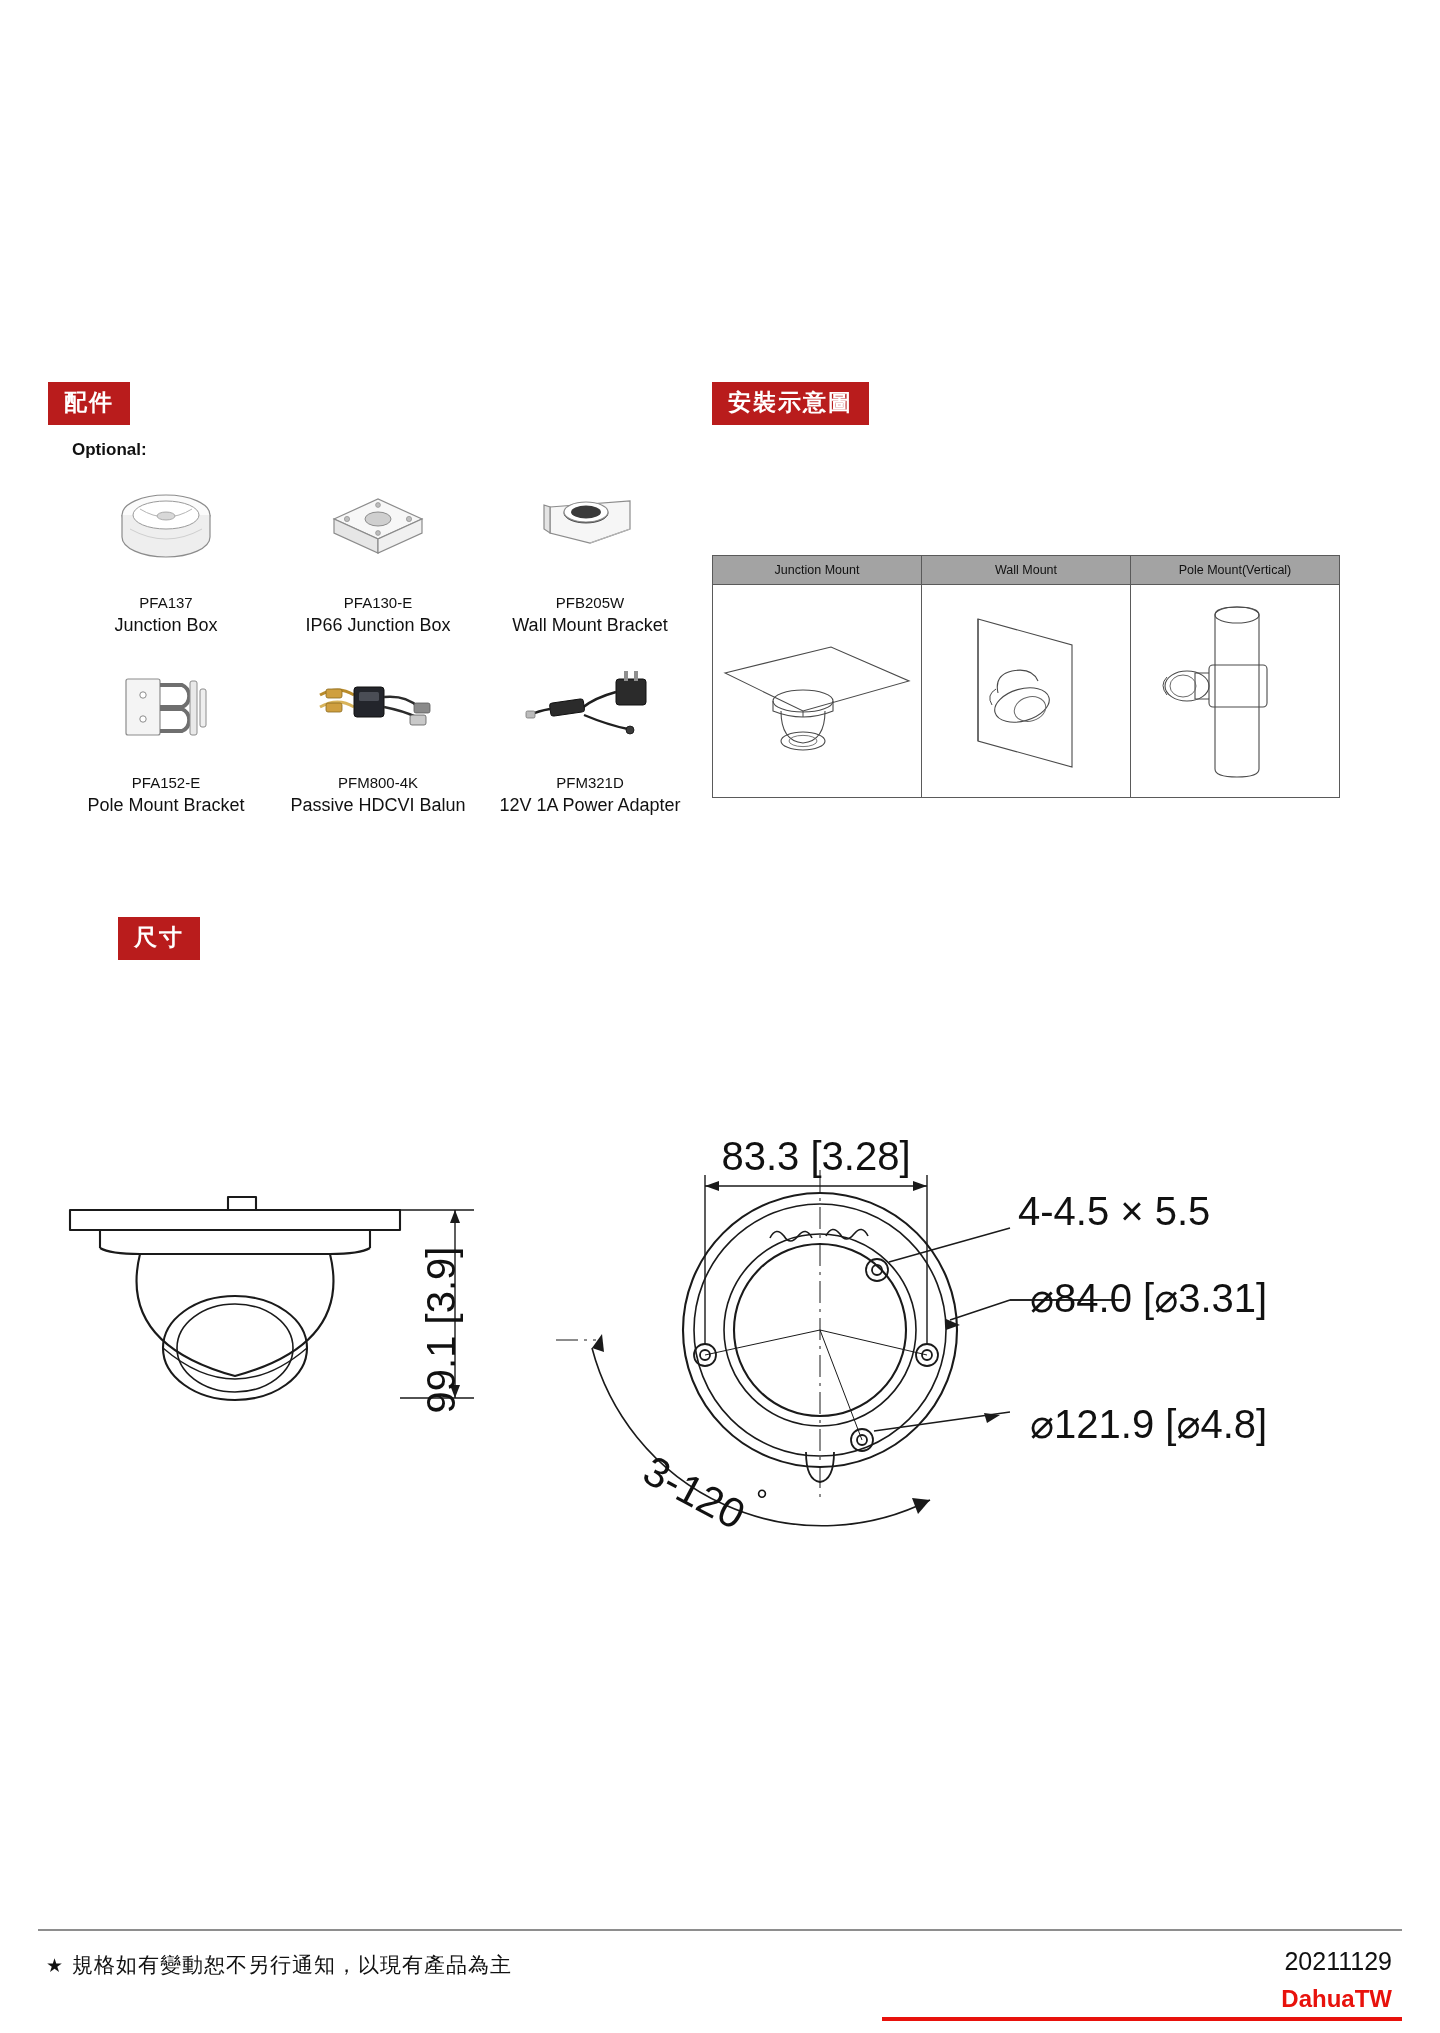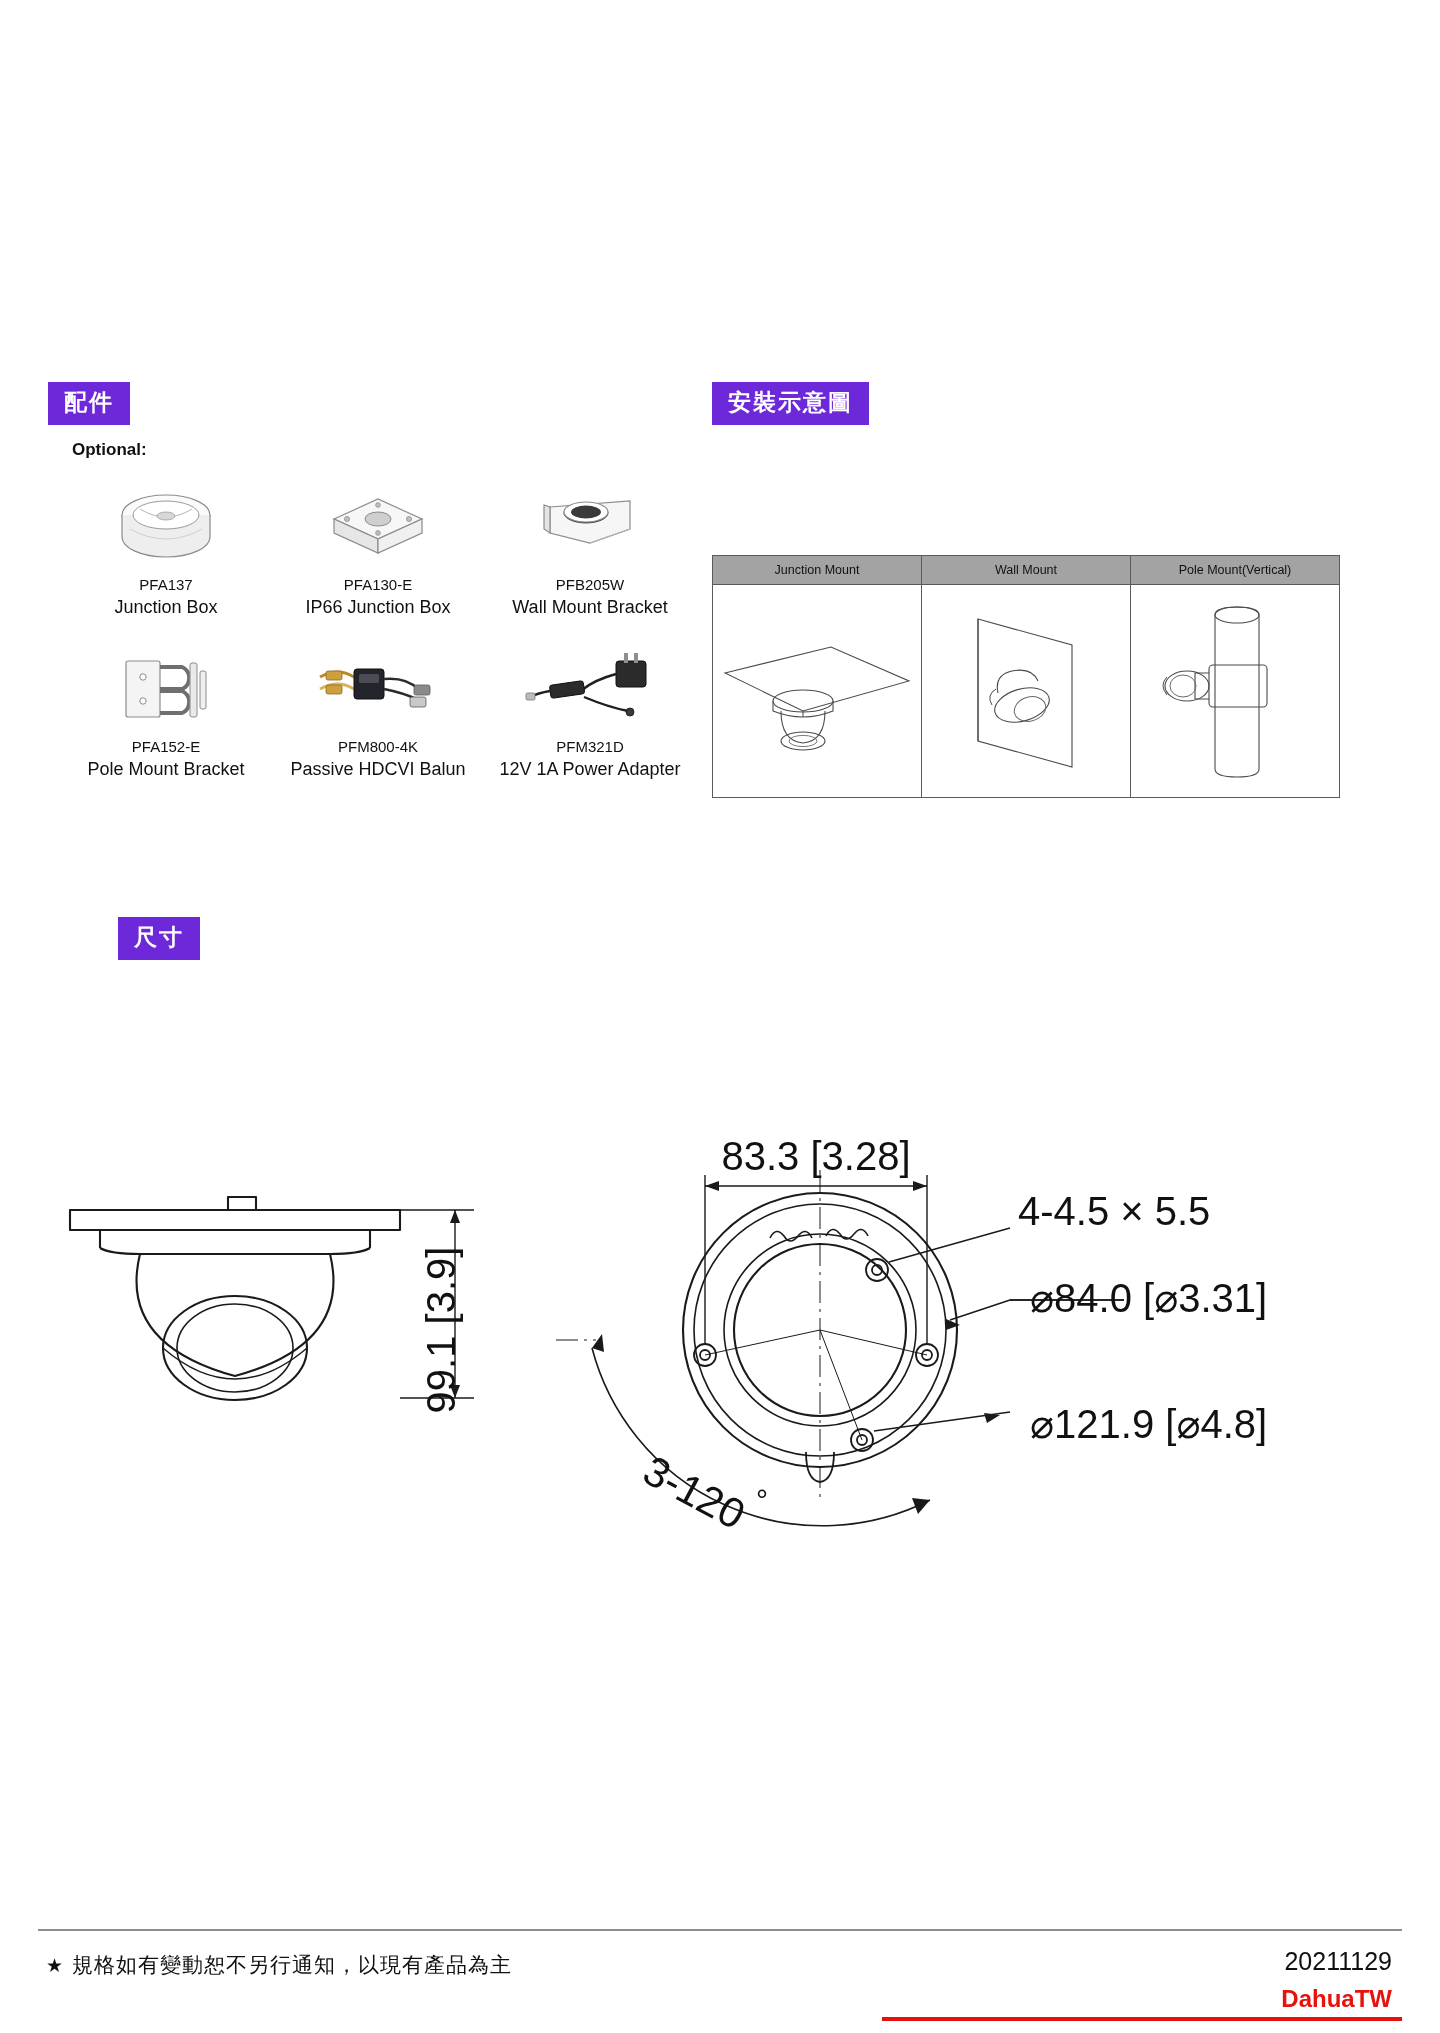--- a/index.html
+++ b/index.html
@@ -12,21 +12,21 @@
     height: 2033px;
     position: relative;
     font-family: "Liberation Sans", sans-serif;
     color: #1a1a1a;
     overflow: hidden;
   }
 
   
   .red-tag {
     position: absolute;
-    background: #6d28d9;
+    background: #b91c1c;
     color: #ffffff;
     font-size: 23px;
     font-weight: bold;
     line-height: 1;
     padding: 9px 16px 11px 16px;
     letter-spacing: 2px;
     white-space: nowrap;
   }
 
   
@@ -53,21 +53,21 @@
   }
   .acc-art {
     height: 92px;
     display: flex;
     align-items: center;
     justify-content: center;
   }
   .acc-name {
     font-size: 15px;
     color: #111;
-    margin-top: 2px;
+    margin-top: 20px;
   }
   .acc-desc {
     font-size: 18px;
     color: #111;
     margin-top: 4px;
   }
 
   
   #install-section {
     position: absolute;

